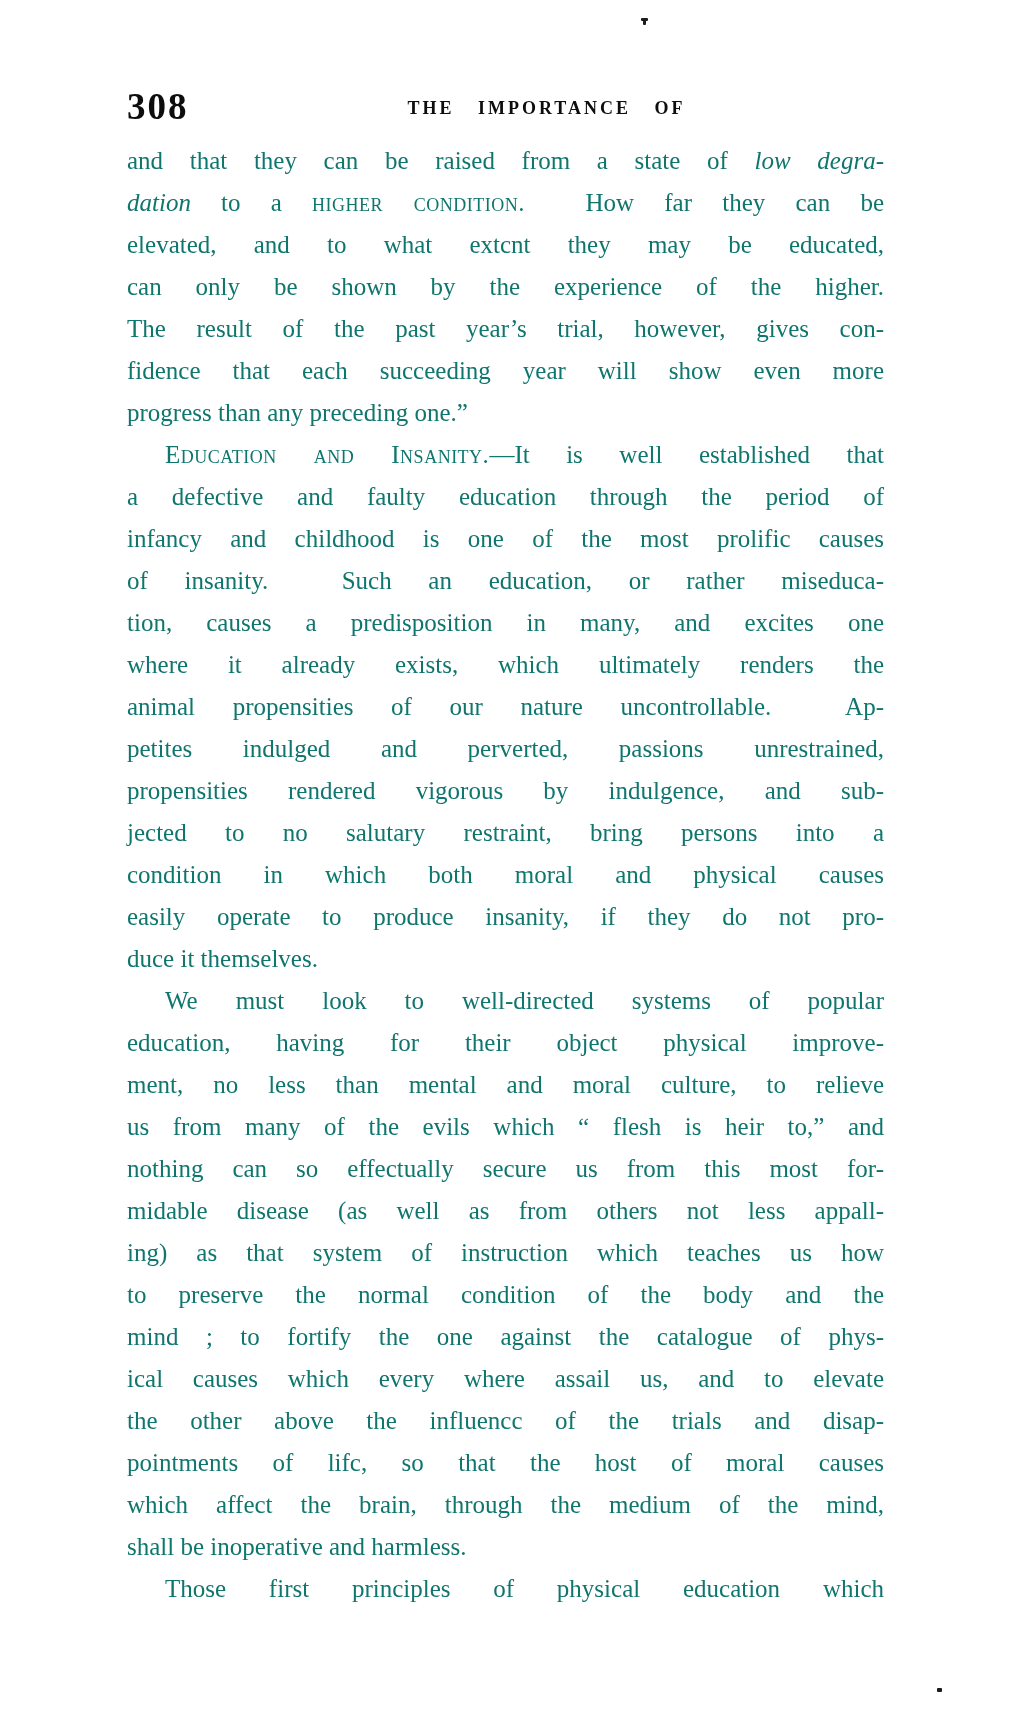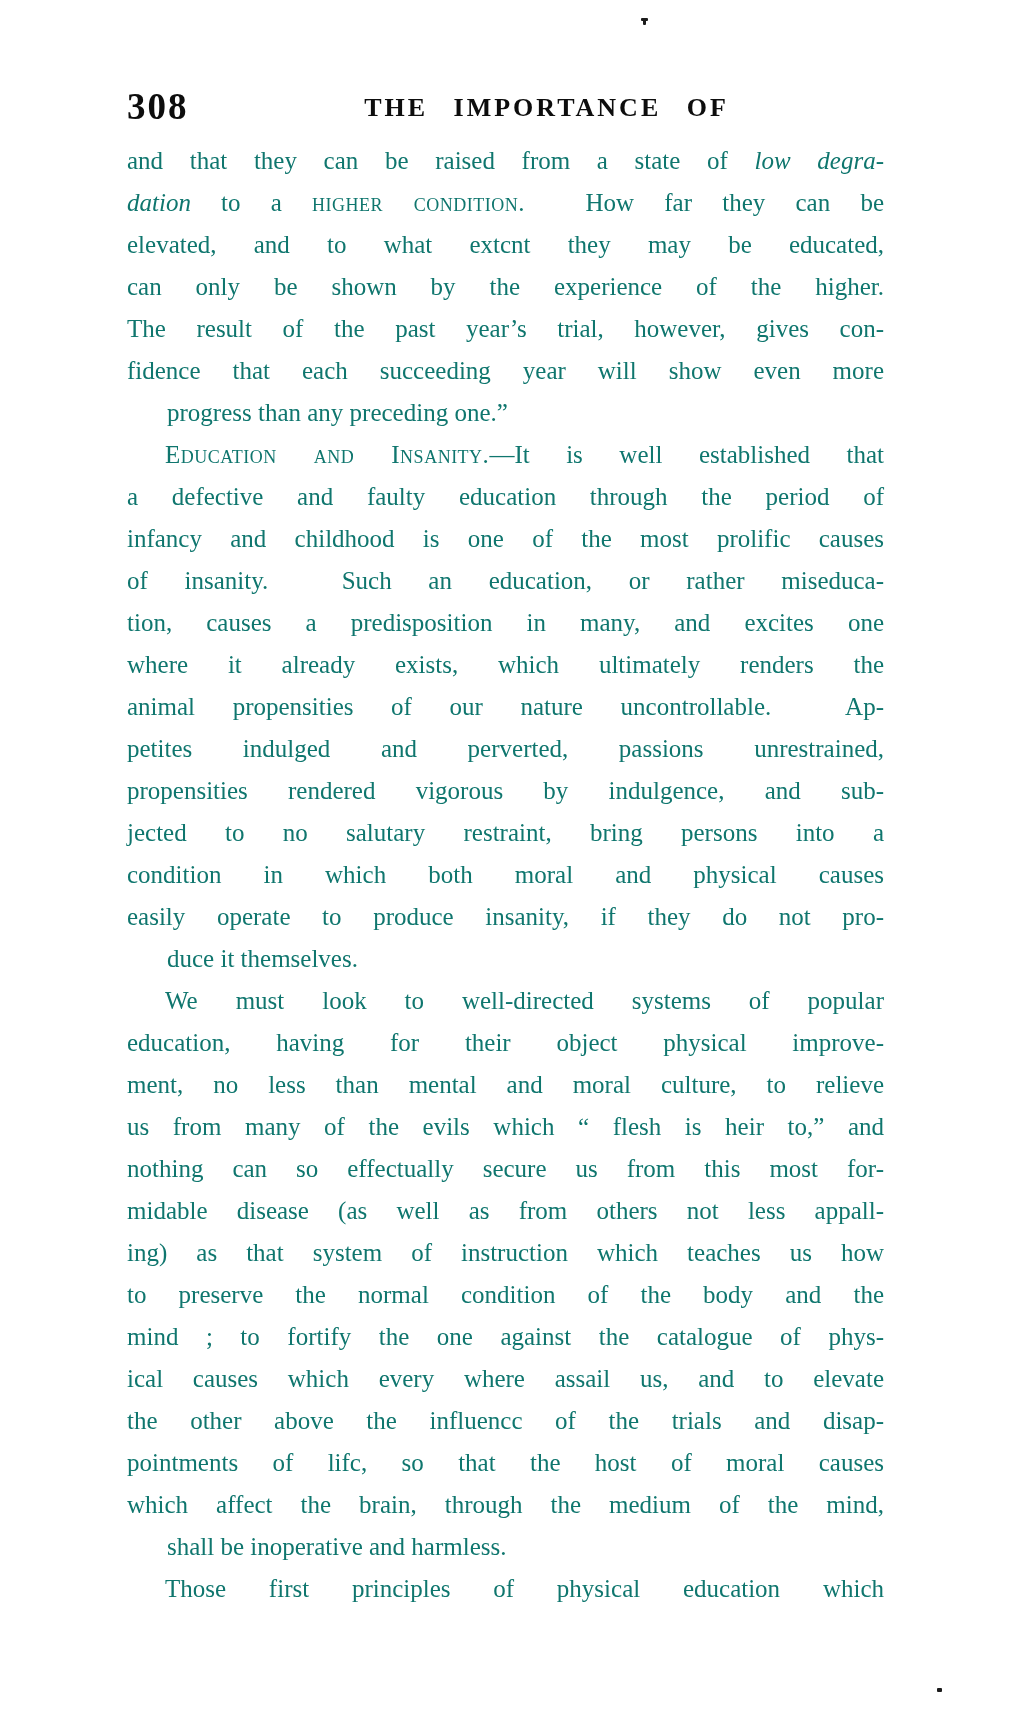--- a/index.html
+++ b/index.html
@@ -24,41 +24,41 @@
   .page-number {
     position: absolute; left: 0; top: 0;
     font-size: 37px; font-weight: bold;
     letter-spacing: 2px;
     line-height: 38px;
   }
   .running-title {
     position: absolute; left: 18px; right: 0; top: 6px;
     text-align: center;
     transform: translateX(32px);
-    font-size: 26px; font-weight: bold;
+    font-size: 18px; font-weight: bold;
     letter-spacing: 3px;
     word-spacing: 16px;
     line-height: 28px;
     white-space: nowrap;
   }
   .text-block {
     position: absolute;
     left: 127px; top: 140px;
     width: 757px;
     font-size: 25px;
     line-height: 42px;
     color: #0f766e;
   }
   .line {
     text-align: justify;
     text-align-last: justify;
     white-space: normal;
     height: 42px;
   }
-  .line.para-end { text-align-last: left; margin-left: 40px; }
+  .line.para-end { text-align-last: left; }
   .line.indent { text-indent: 38px; }
   .ital { font-style: italic; }
   .smallcaps { font-variant: small-caps; letter-spacing: 0.5px; }
   .speck {
     position: absolute;
     background: #1c1c1c;
     border-radius: 1px;
   }
 </style>
 </head>

